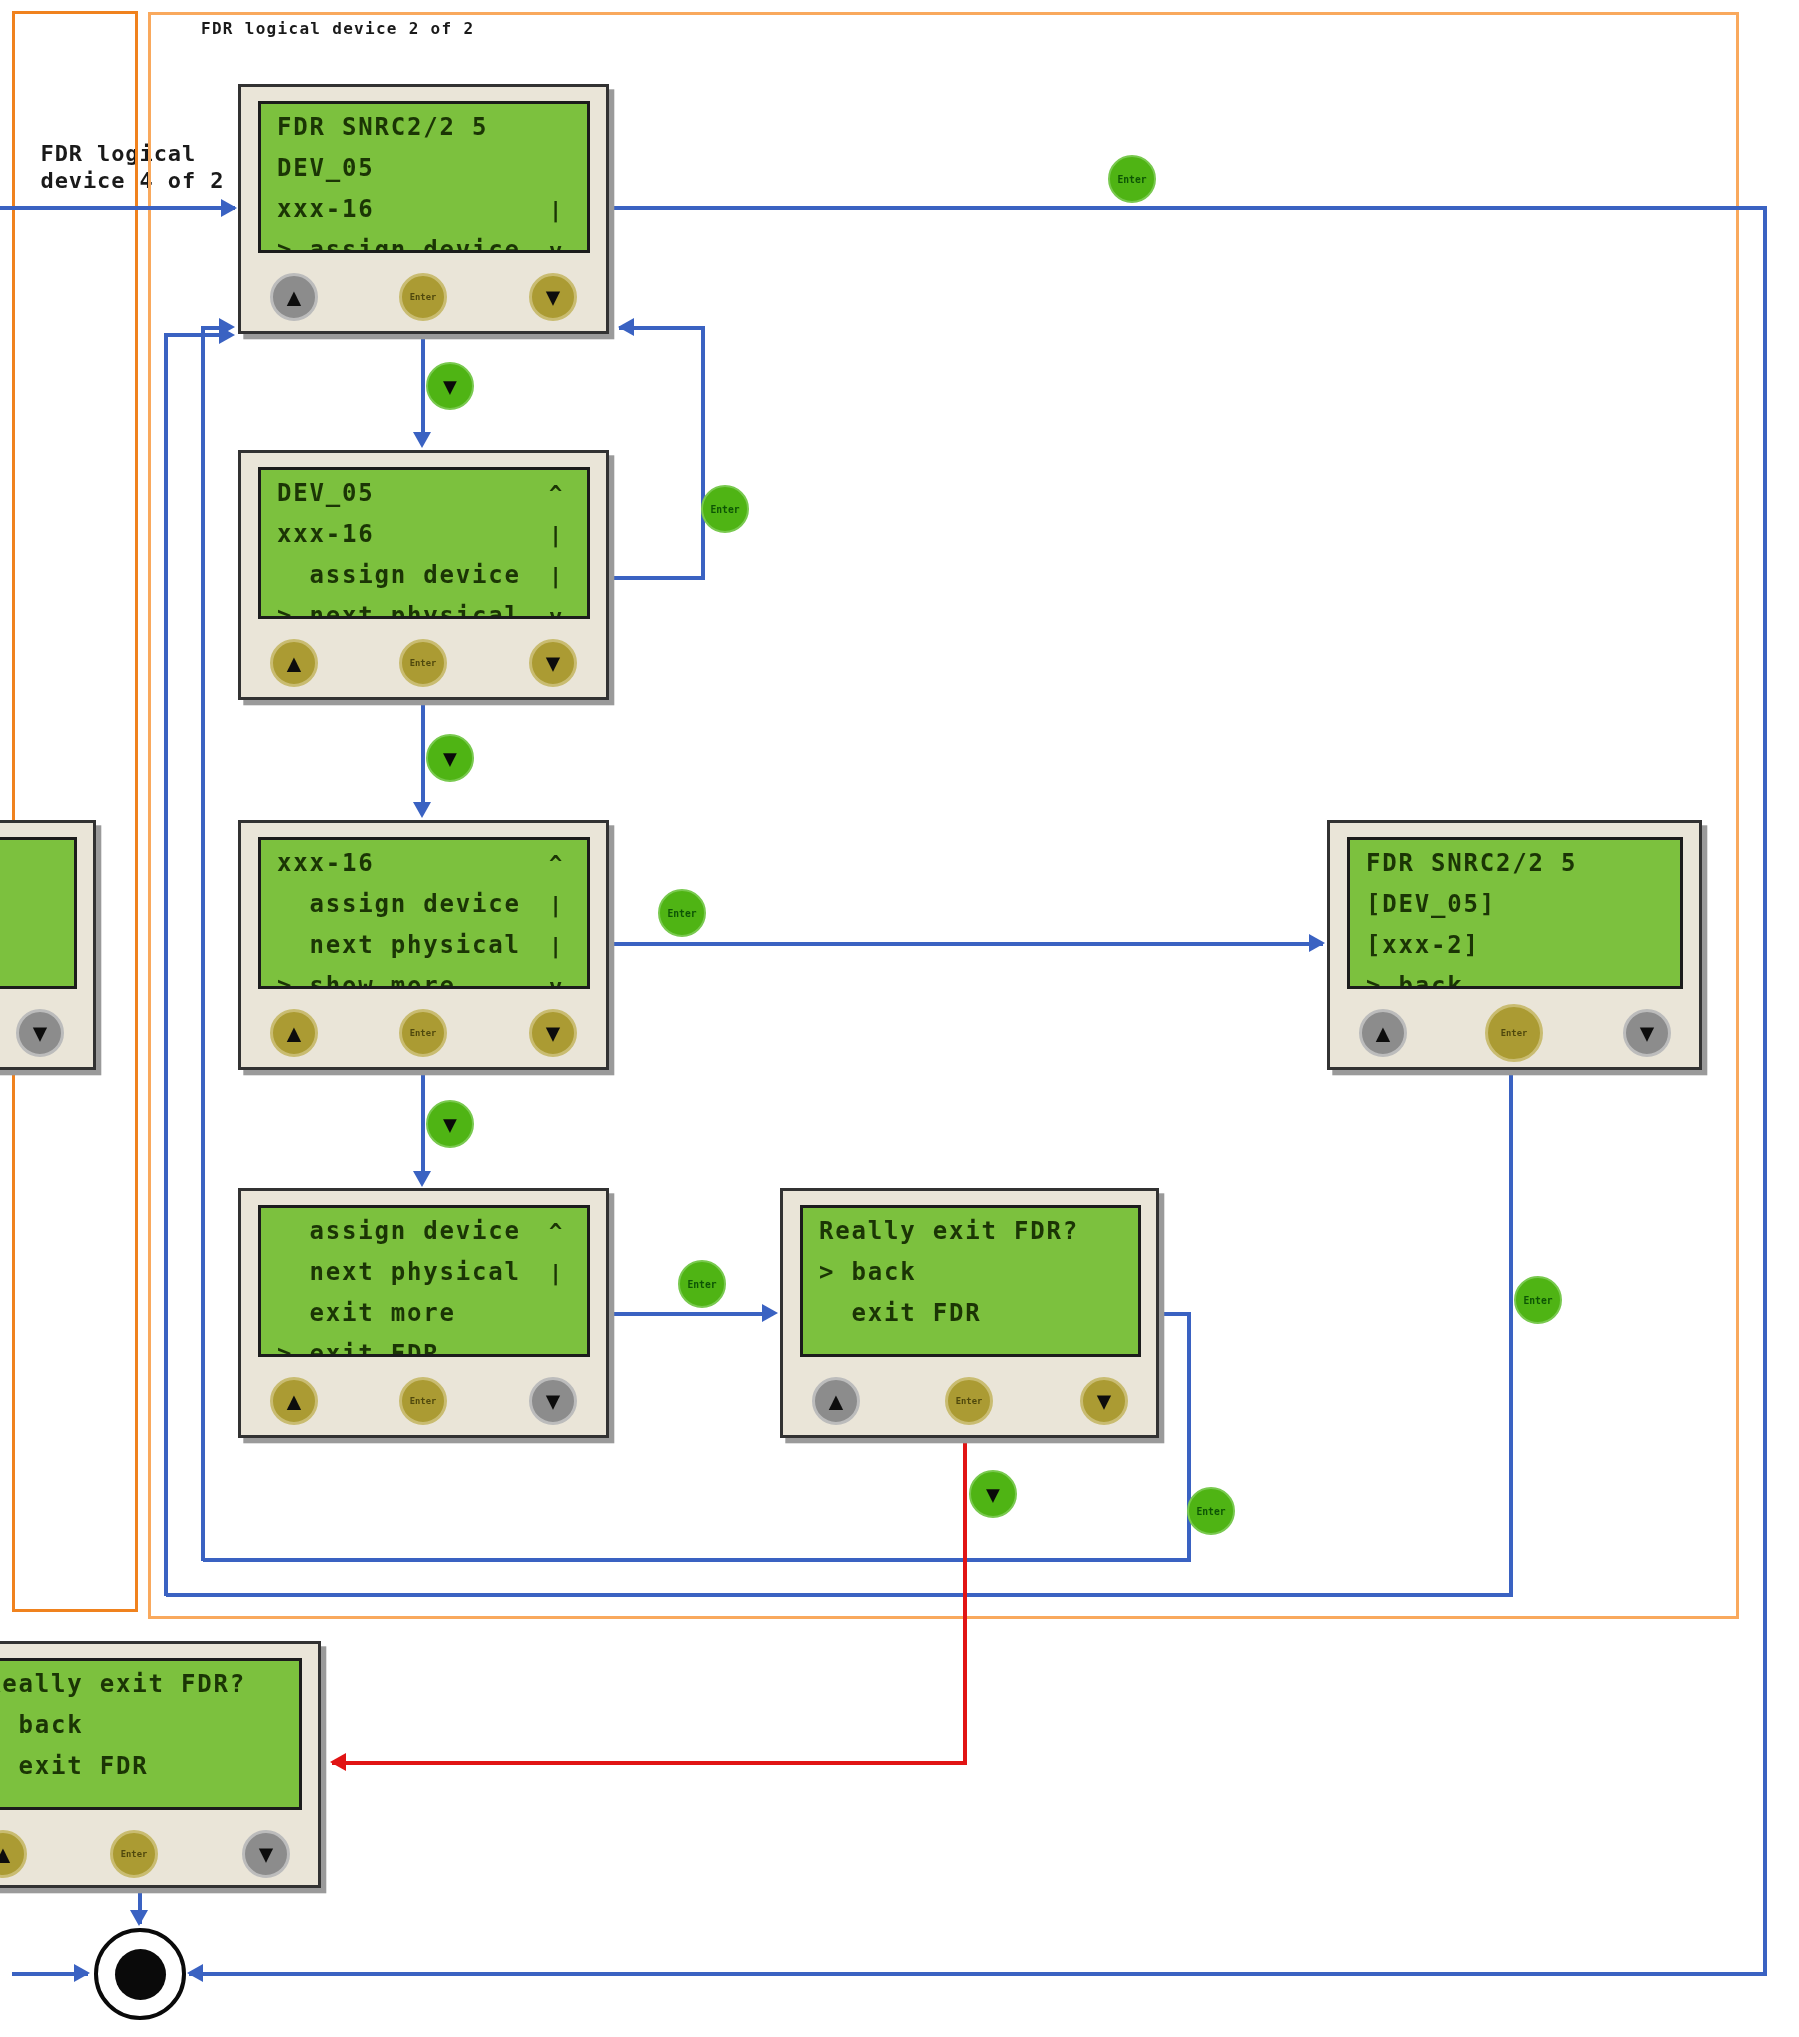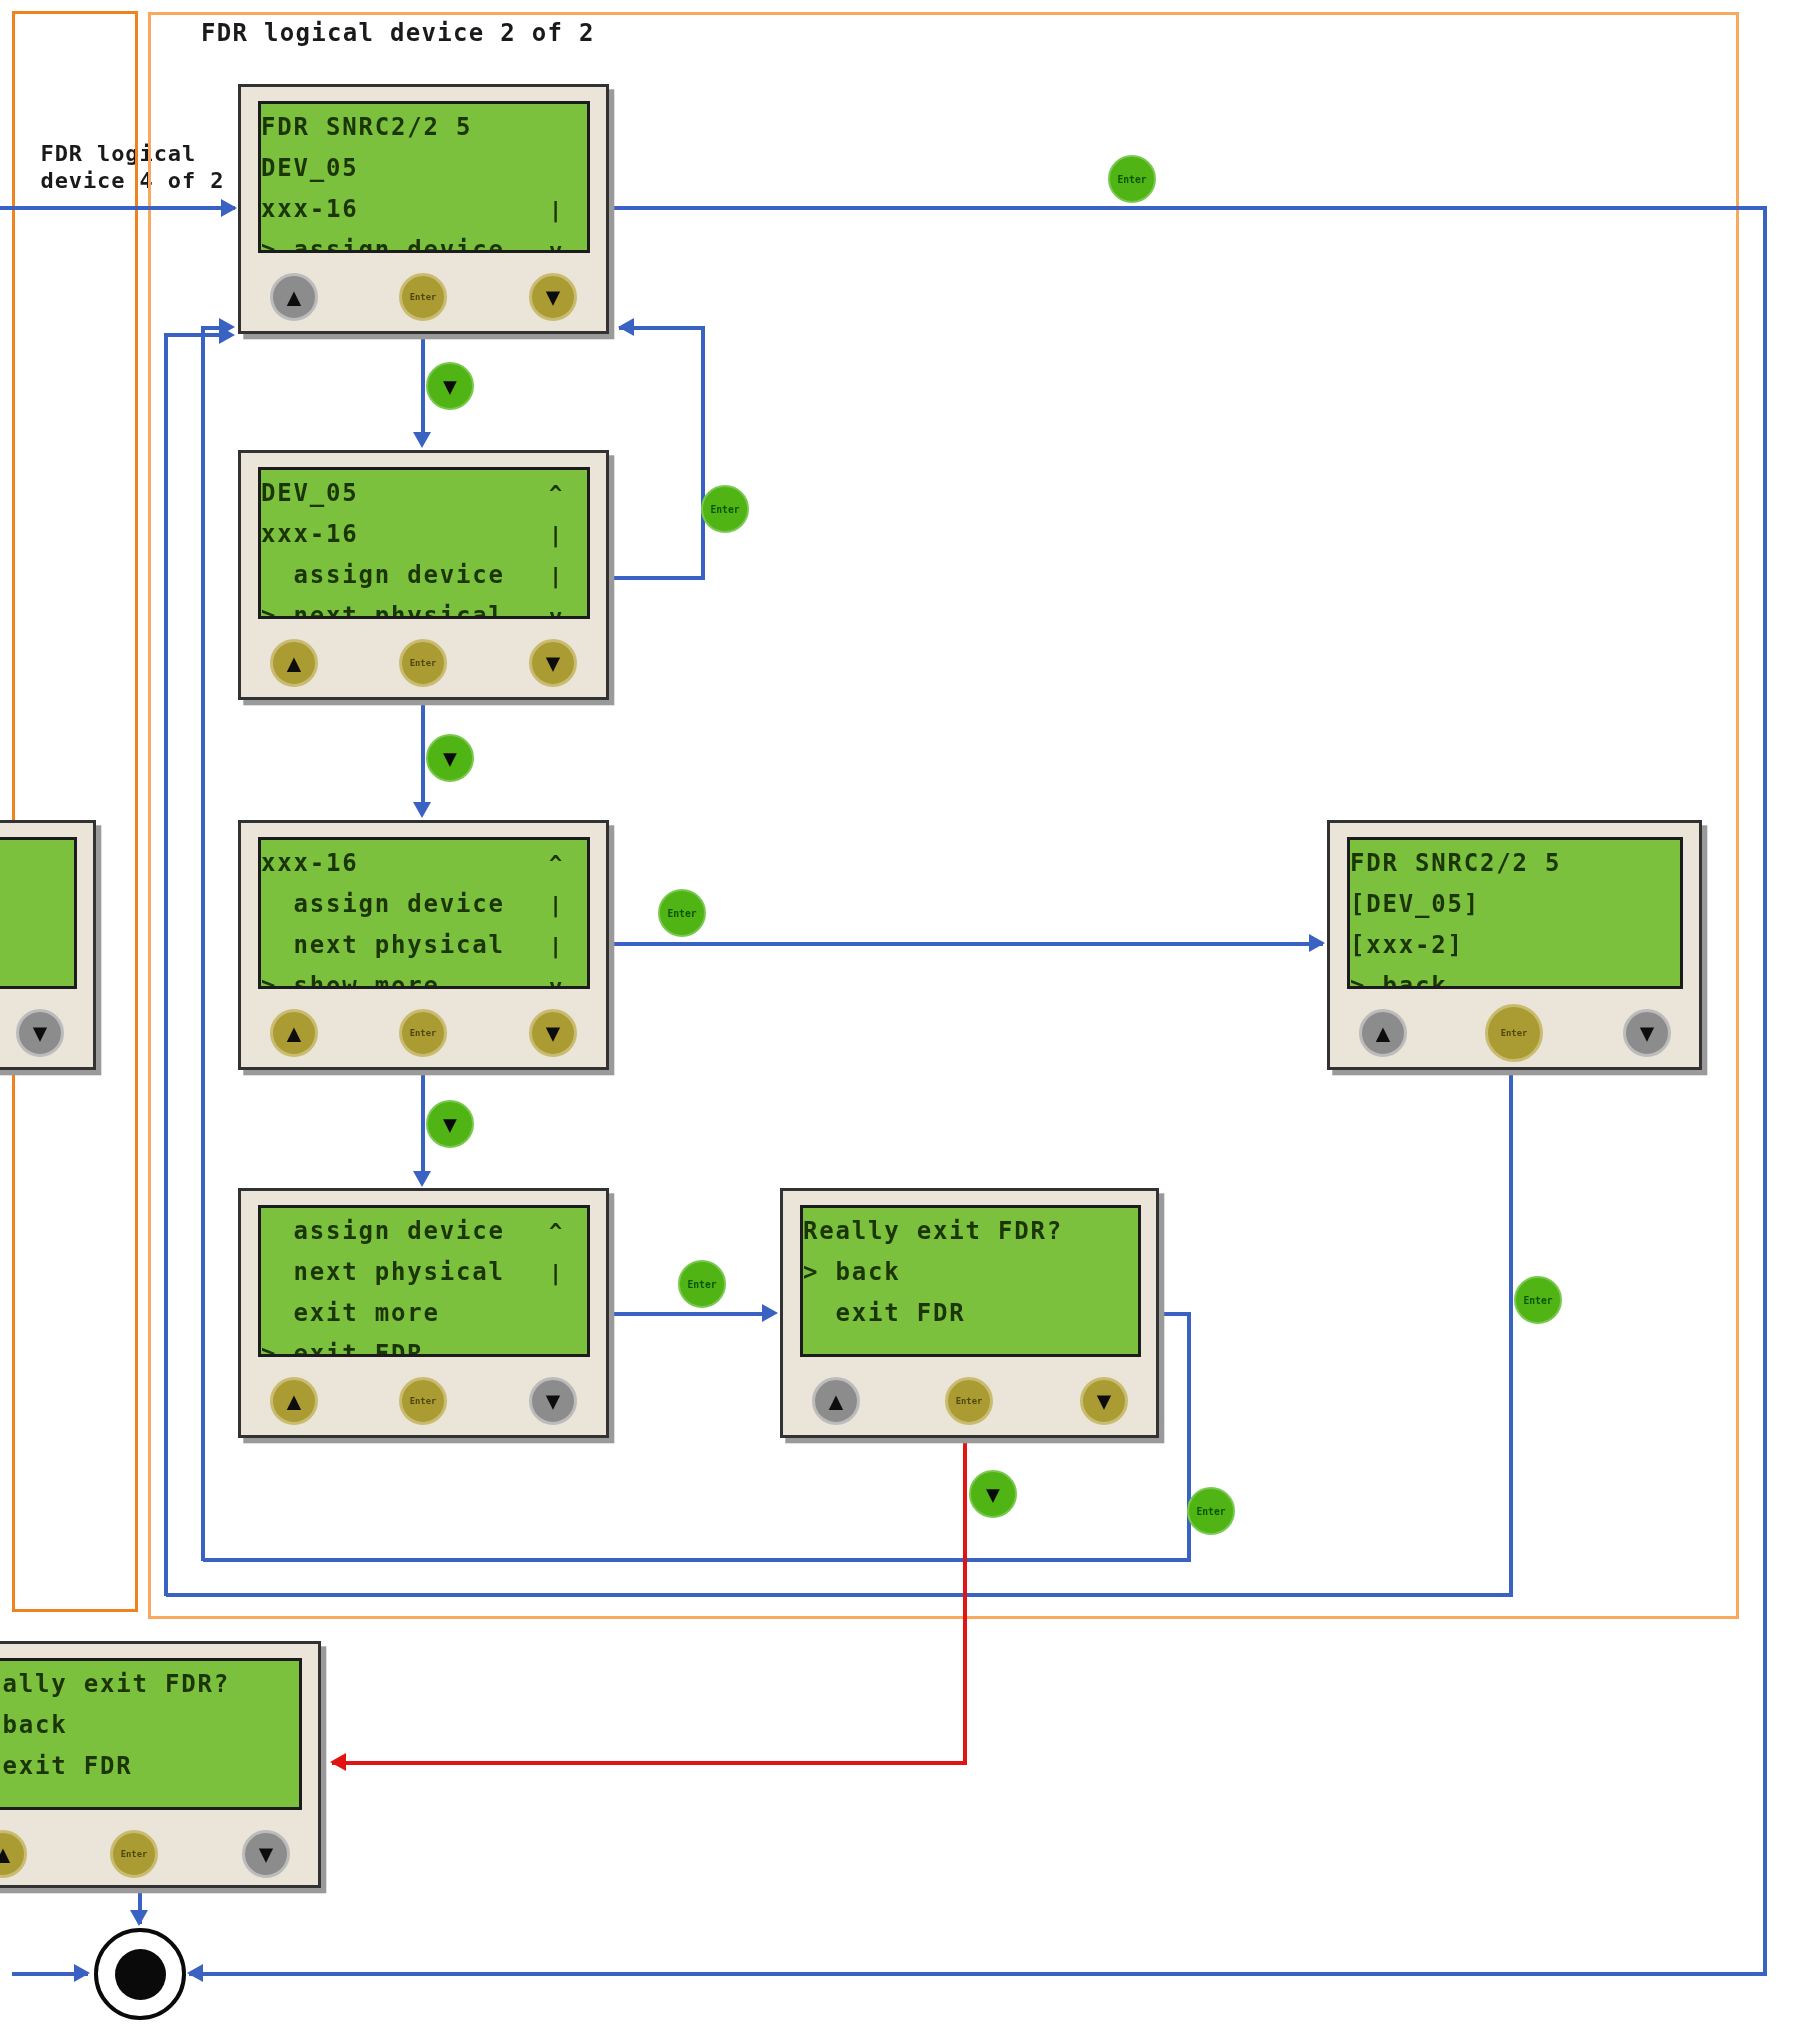--- a/index.html
+++ b/index.html
@@ -4,34 +4,34 @@
 <style>
   html,body{margin:0;padding:0;background:#ffffff;}
   #stage{position:relative;width:1800px;height:2038px;background:#ffffff;overflow:hidden;
          font-family:"DejaVu Sans Mono",monospace;}
   .obox{position:absolute;background:transparent;}
   .seg{position:absolute;}
   .arrow{position:absolute;width:0;height:0;}
   .panel{position:absolute;background:#eae5d8;border:3.5px solid #323232;box-shadow:5.3px 5.3px 0 #9a9a9a;box-sizing:border-box;}
   .screen{position:absolute;background:#7cc13e;border:3.5px solid #1c1c1c;box-sizing:border-box;overflow:hidden;}
   .lcdrow{position:relative;height:41px;line-height:41px;font-size:24px;font-weight:bold;
-          letter-spacing:1.8px;color:#1b3505;white-space:pre;}
+          letter-spacing:1.8px;color:#1b3505;white-space:pre;padding-left:16px;}
   .scrollglyph{position:absolute;right:23px;top:0;height:41px;line-height:41px;font-size:22px;
           font-weight:bold;color:#1b3505;}
   .btn{position:absolute;border-radius:50%;width:48px;height:48px;display:flex;align-items:center;justify-content:center;box-sizing:border-box;}
   .btn.olive{background:#ab9b33;border:3.5px solid #c9bc71;}
   .btn.gray{background:#8c8c8c;border:3.5px solid #bcbcbc;}
   .btn .tri{font-size:24px;line-height:24px;color:#0d0d0d;font-weight:bold;}
   .btn .entertext{font-size:8.8px;font-weight:bold;color:#4f480d;letter-spacing:0;}
   .badge{position:absolute;width:48px;height:48px;border-radius:50%;background:#4fb414;border:2.6px solid #79c94f;
          box-sizing:border-box;display:flex;align-items:center;justify-content:center;}
   .badge .entertext{font-size:9.7px;font-weight:bold;color:#0d5405;}
   .badge .tri{font-size:23px;line-height:23px;color:#0a0a0a;}
   .dlabel{position:absolute;font-weight:bold;color:#1a1a1a;white-space:pre;}
-  #region2-label{font-size:24px;letter-spacing:1.3px;}
+  #region2-label{font-size:16px;letter-spacing:1.3px;}
   #region1-label{font-size:22px;line-height:27px;letter-spacing:0.9px;background:#ffffff;padding:1.8px 3.5px;}
   #terminal-outer{position:absolute;border-radius:50%;background:#ffffff;border:4.4px solid #0a0a0a;box-sizing:border-box;
          display:flex;align-items:center;justify-content:center;}
   #terminal-inner{width:51px;height:51px;border-radius:50%;background:#0a0a0a;}
 </style>
 </head>
 <body>
 
 <div id="stage">
   <div class="dlabel" id="region2-label" style="left:201px;top:19.4px;">FDR logical device 2 of 2</div>

